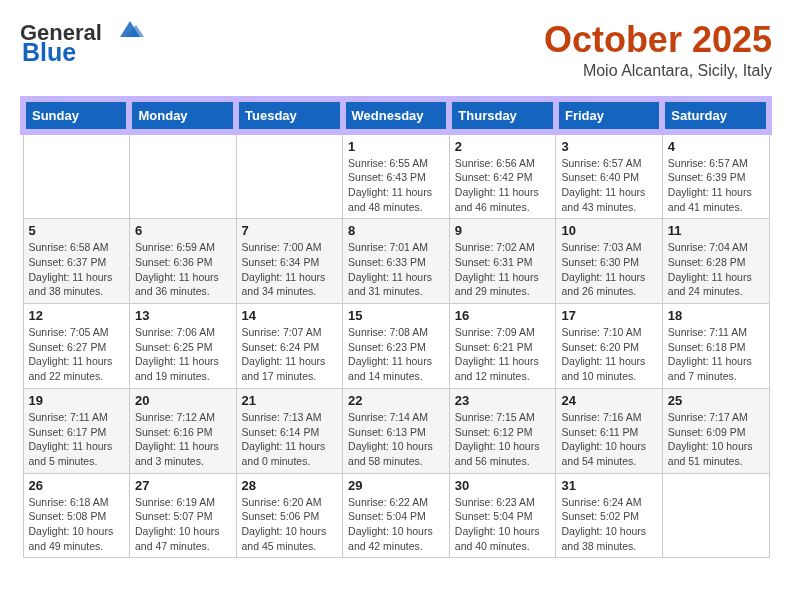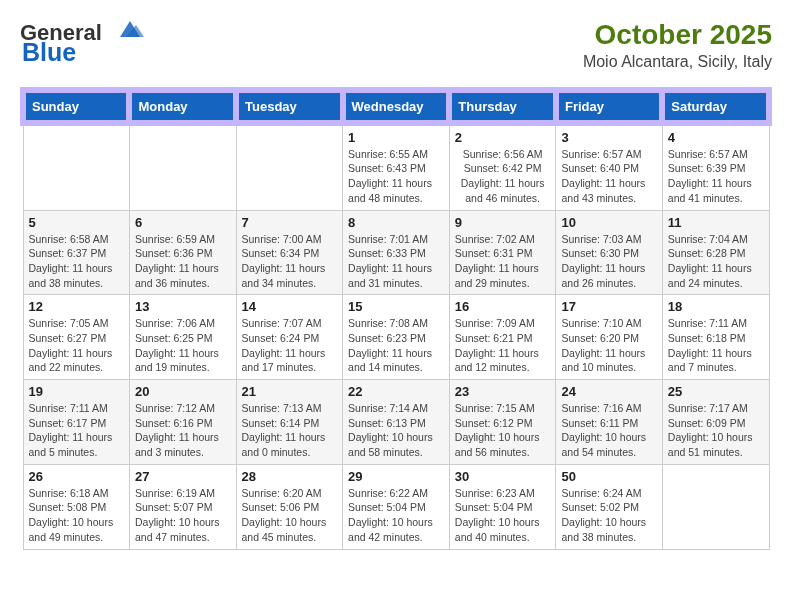--- a/index.html
+++ b/index.html
@@ -18,23 +18,23 @@
     }
     .logo {
       display: flex;
       flex-direction: column;
       align-items: flex-start;
     }
     .title-block {
       text-align: right;
     }
     .month-title {
-      font-size: 28px;
+      font-size: 36px;
       font-weight: bold;
-      color: #4d7c0f;
+      color: #c2410c;
       line-height: 1.1;
     }
     .subtitle {
       font-size: 16px;
       color: #444;
       margin-top: 2px;
     }
     .calendar {
       width: 100%;
       border-collapse: collapse;
@@ -113,21 +113,21 @@
         <td class="empty"></td>
         <td>
           <div class="day-number">1</div>
           <div class="day-info" style="white-space: pre-line;">Sunrise: 6:55 AM
 Sunset: 6:43 PM
 Daylight: 11 hours
 and 48 minutes.</div>
         </td>
         <td>
           <div class="day-number">2</div>
-          <div class="day-info" style="white-space: pre-line; text-align: center;">Sunrise: 6:56 AM
+          <div class="day-info" style="white-space: pre-line;">Sunrise: 6:56 AM
 Sunset: 6:42 PM
 Daylight: 11 hours
 and 46 minutes.</div>
         </td>
         <td>
           <div class="day-number">3</div>
           <div class="day-info" style="white-space: pre-line;">Sunrise: 6:57 AM
 Sunset: 6:40 PM
 Daylight: 11 hours
 and 43 minutes.</div>
@@ -323,21 +323,21 @@
 and 42 minutes.</div>
         </td>
         <td>
           <div class="day-number">30</div>
           <div class="day-info" style="white-space: pre-line;">Sunrise: 6:23 AM
 Sunset: 5:04 PM
 Daylight: 10 hours
 and 40 minutes.</div>
         </td>
         <td>
-          <div class="day-number">50</div>
+          <div class="day-number">31</div>
           <div class="day-info" style="white-space: pre-line;">Sunrise: 6:24 AM
 Sunset: 5:02 PM
 Daylight: 10 hours
 and 38 minutes.</div>
         </td>
         <td class="empty"></td>
       </tr>
     </tbody>
 </table>
 

